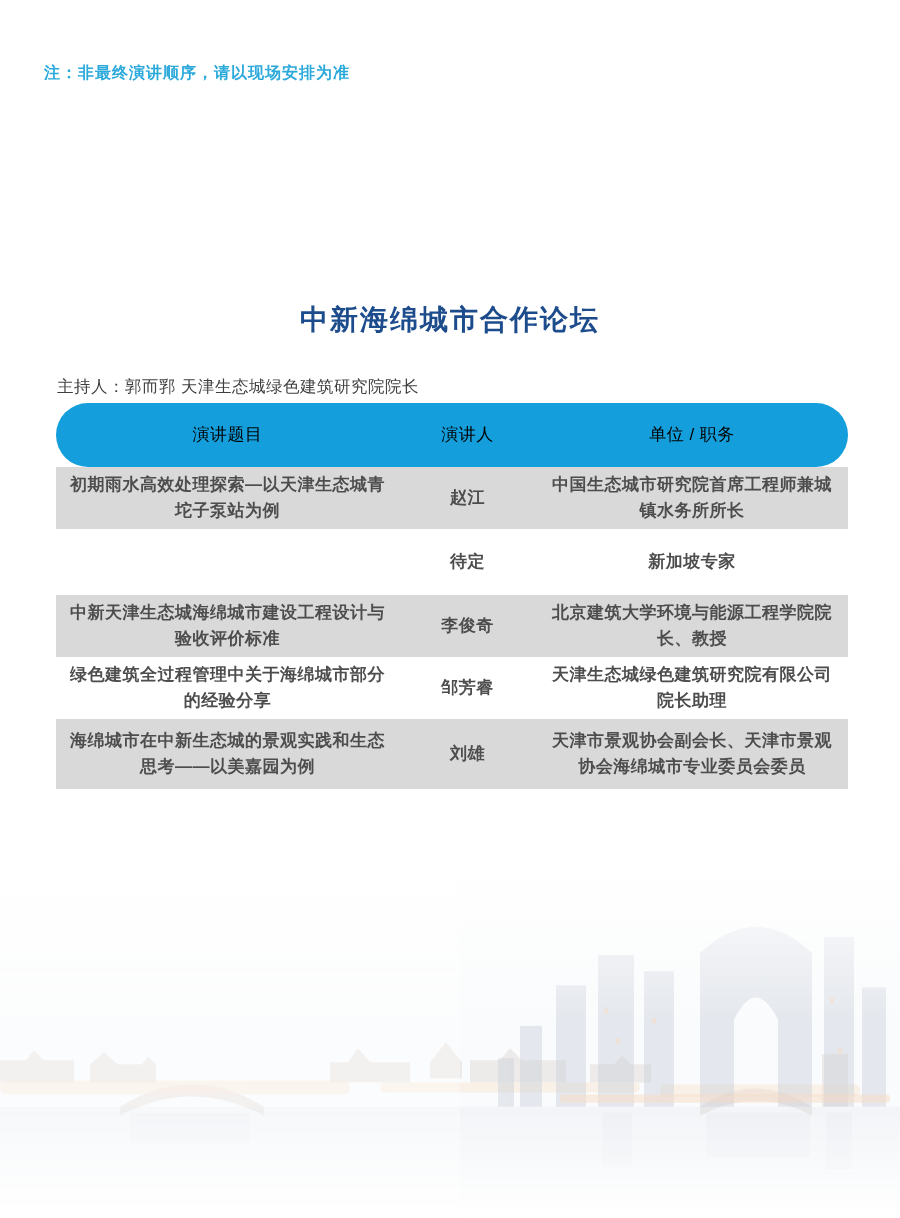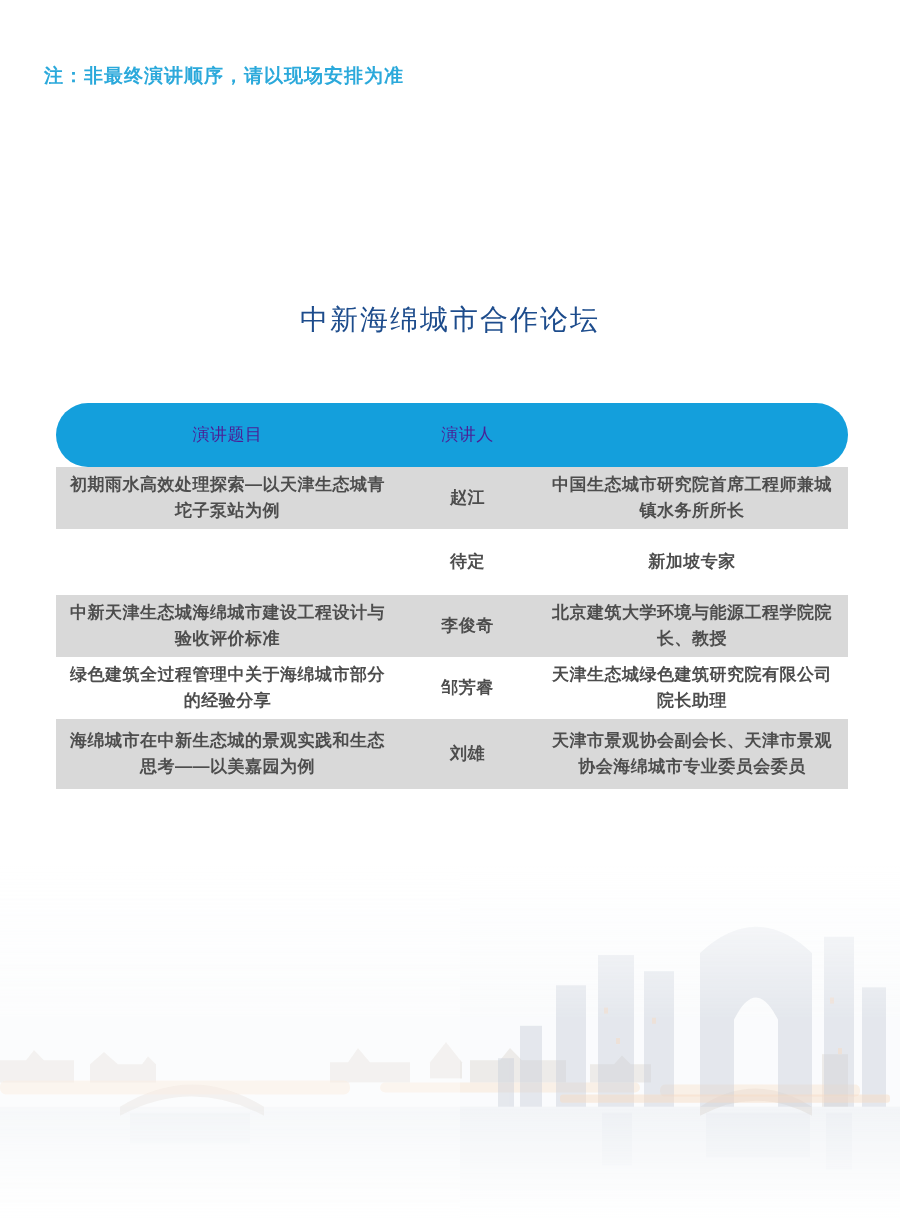--- a/index.html
+++ b/index.html
@@ -12,43 +12,43 @@
   *{margin:0;padding:0;box-sizing:border-box;}
   html,body{background:#ffffff;}
   body{
     font-family:"Liberation Sans","DejaVu Sans",sans-serif;
     width:900px;height:1218px;position:relative;overflow:hidden;
   }
   .page{position:absolute;inset:0;background:#ffffff;}
 
   .note{
     position:absolute;left:44px;top:63px;
-    font-size:19px;font-weight:bold;letter-spacing:1px;
+    font-size:16px;font-weight:bold;letter-spacing:1px;
     color:var(--note-cyan);
   }
   .forum-title{
     position:absolute;left:0;top:301px;width:100%;
-    text-align:center;font-size:28px;font-weight:normal;letter-spacing:2px;
+    text-align:center;font-size:28px;font-weight:bold;letter-spacing:2px;
     color:var(--title-blue);
   }
   .host-line{
     position:absolute;left:57px;top:376px;
     font-size:16.5px;color:#3f3f3f;letter-spacing:0.5px;
   }
 
   .agenda-table{
     position:absolute;left:56px;top:403px;width:792px;
   }
   .t-row{
     display:flex;width:100%;align-items:center;
     min-height:62px;
   }
   .t-row.header{
     background:var(--accent-blue);
-    min-height:64px;color:#4c1d95;font-weight:500;border-radius:32px;
+    min-height:64px;color:#000000;font-weight:500;border-radius:32px;
   }
   .t-row.gray{background:var(--row-gray);}
   .t-row.r3{min-height:66px;}
   .t-row.r6{min-height:70px;text-decoration:underline;}
   .cell{
     text-align:center;padding:5px 12px;
     font-size:17px;line-height:26px;letter-spacing:0.5px;
   }
   .t-row:not(.header) .cell{color:var(--body-text);font-weight:bold;}
   .col-topic{width:343px;}
@@ -64,25 +64,27 @@
 </style>
 </head>
 <body>
 
 <div class="page">
 
   <div class="note">注：非最终演讲顺序，请以现场安排为准</div>
 
   <div class="forum-title">中新海绵城市合作论坛</div>
 
+  <div class="host-line">主持人：郭而郛 天津生态城绿色建筑研究院院长</div>
 
   <div class="agenda-table">
     <div class="t-row header">
       <div class="cell col-topic">演讲题目</div>
       <div class="cell col-speaker">演讲人</div>
+      <div class="cell col-affiliation">单位 / 职务</div>
     </div>
 
 
     <div class="t-row r2 gray">
       <div class="cell col-topic"><span class="cell-text">初期雨水高效处理探索—以天津生态城青
 坨子泵站为例</span></div>
       <div class="cell col-speaker"><span class="cell-text">赵江</span></div>
       <div class="cell col-affiliation"><span class="cell-text">中国生态城市研究院首席工程师兼城
 镇水务所所长</span></div>
     </div>

